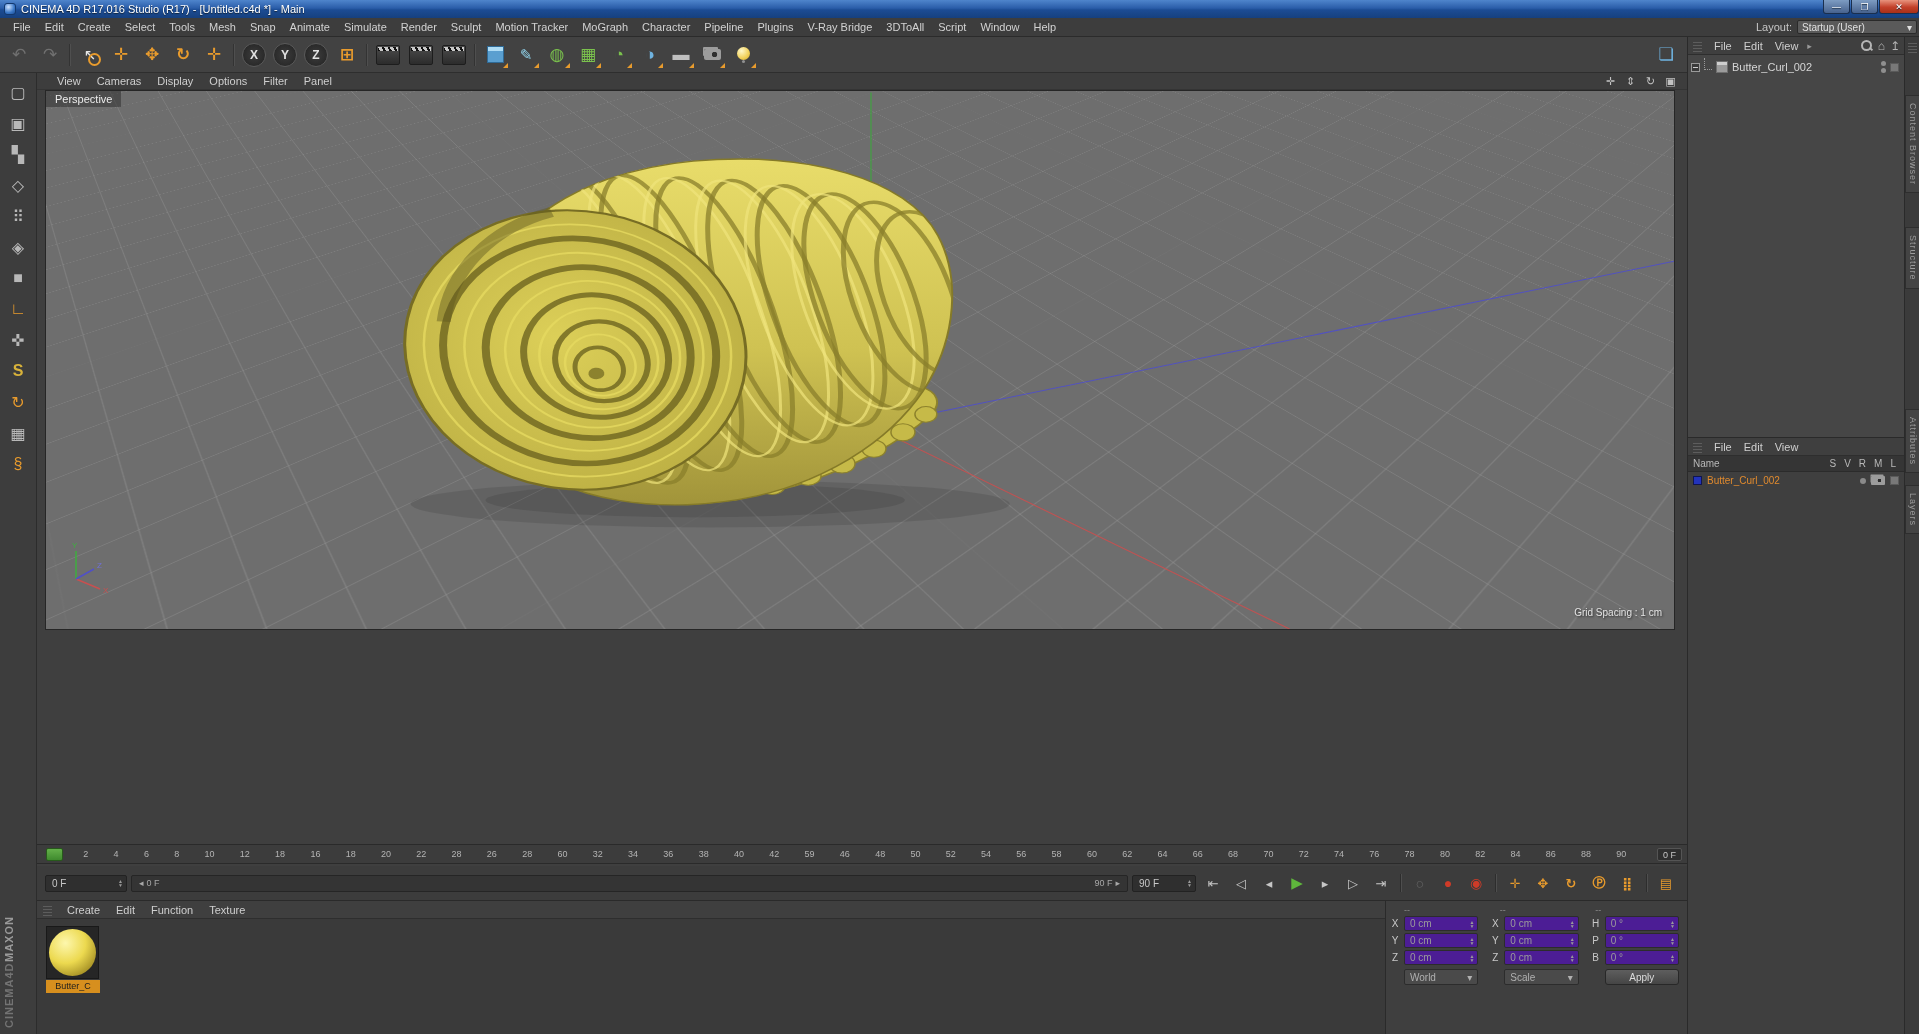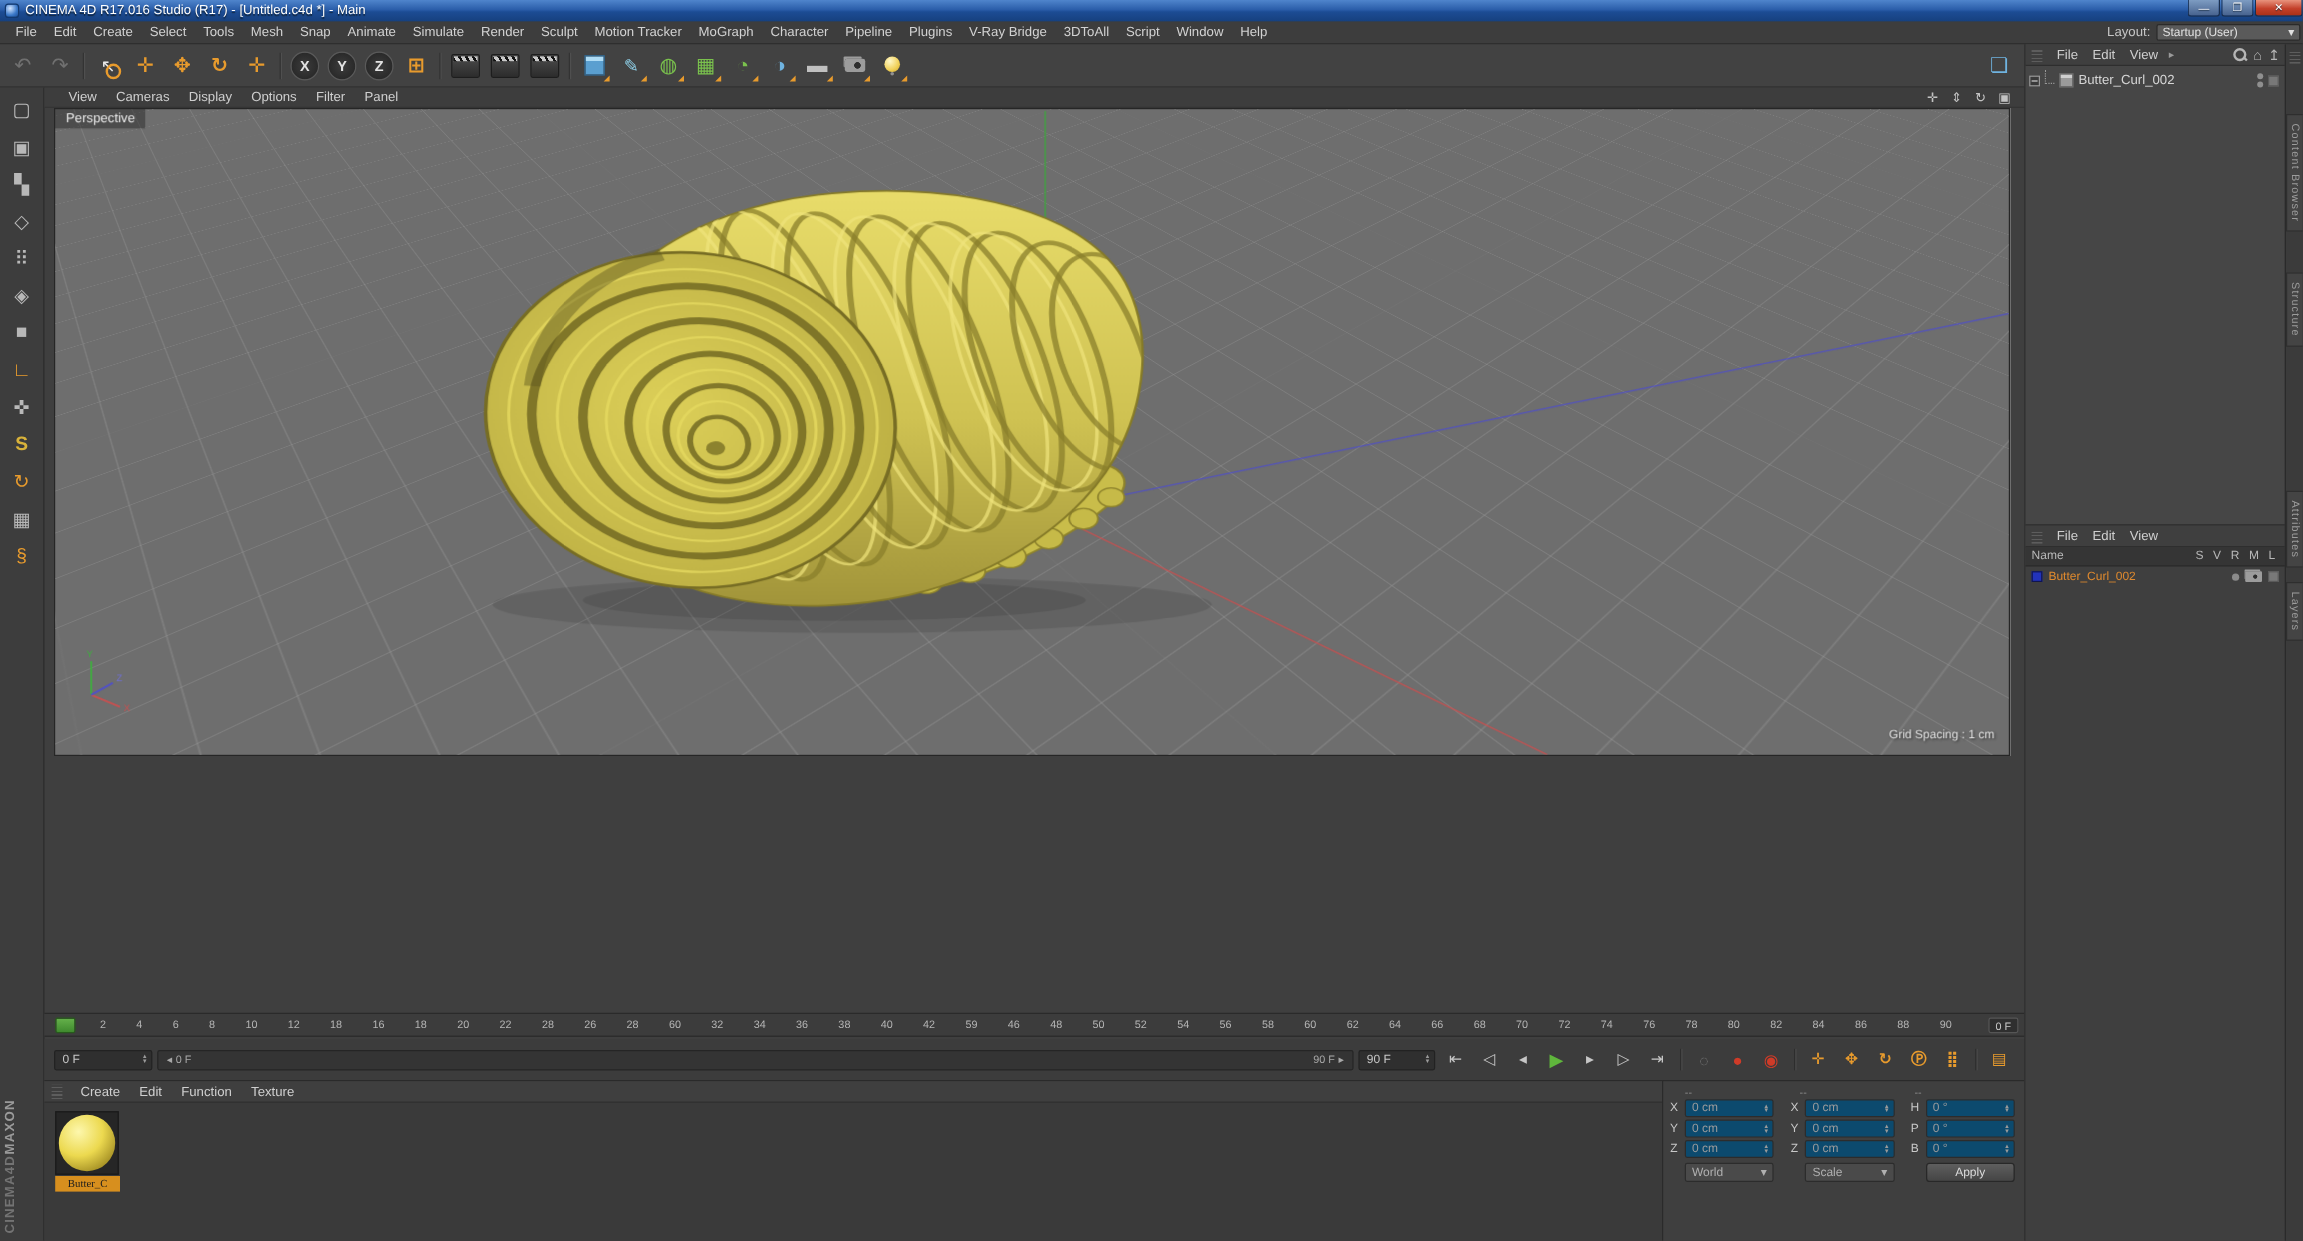--- a/index.html
+++ b/index.html
@@ -88,31 +88,31 @@
   .t-btn.orange{color:#e89b2d;font-size:13px;font-weight:bold;}
   .t-btn.sep{width:9px;}
   .t-btn.sep::before{content:"";position:absolute;left:4px;top:3px;bottom:3px;border-left:1px solid #2d2d2d;border-right:1px solid #4e4e4e;}
 
   
   .bottom{position:absolute;left:0;right:0;top:827px;bottom:0;display:flex;}
   .material-manager{width:1348px;flex:none;background:#3a3a3a;border-top:1px solid #2a2a2a;position:relative;}
   .panel-menubar{height:18px;background:#3f3f3f;border-bottom:1px solid #2e2e2e;display:flex;align-items:center;gap:2px;padding-left:4px;}
   .grip{width:9px;height:12px;background:repeating-linear-gradient(0deg,#5d5d5d 0 1px,transparent 1px 3px);margin:0 5px 0 2px;flex:none;}
   .pm-item{padding:0 8px;color:#cfcfcf;}
-  .material-tile{position:absolute;left:9px;top:25px;width:54px;font-family:Liberation Serif, serif;}
+  .material-tile{position:absolute;left:9px;top:25px;width:54px;}
   .mat-thumb{width:53px;height:53px;background:#262626;border:1px solid #191919;display:flex;align-items:center;justify-content:center;}
   .mat-sphere{width:47px;height:47px;border-radius:50%;background:radial-gradient(circle at 35% 30%,#fdf7ad,#ecd94f 45%,#a08b22 82%,#6f5f14);}
   .mat-label{margin-top:1px;height:13px;background:#d78f1e;color:#1d1d1d;font-size:9px;line-height:13px;text-align:center;white-space:nowrap;overflow:hidden;}
 
   .coords-manager{flex:1;background:#3f3f3f;border-top:1px solid #2a2a2a;border-left:1px solid #2a2a2a;padding:2px 8px 0 4px;display:flex;flex-direction:column;}
   .cm-griprow{height:13px;display:grid;grid-template-columns:repeat(3,1fr);gap:0 12px;color:#8d8d8d;font-size:9px;align-items:center;padding-left:14px;}
   .cm-grid{display:grid;grid-template-columns:repeat(3,1fr);gap:2px 12px;}
   .cm-cell{display:flex;align-items:center;gap:4px;}
   .cm-axis{width:10px;text-align:center;color:#c8c8c8;font-size:10px;flex:none;}
-  .cm-field{flex:1;height:15px;background:#0c4a6e;border:1px solid #2c2c2c;border-radius:2px;display:flex;align-items:center;color:#9b9b9b;font-size:10px;padding:0 2px 0 5px;}
+  .cm-field{flex:1;height:15px;background:#4c1d95;border:1px solid #2c2c2c;border-radius:2px;display:flex;align-items:center;color:#9b9b9b;font-size:10px;padding:0 2px 0 5px;}
   .cm-bottom{display:grid;grid-template-columns:repeat(3,1fr);gap:0 12px;margin-top:4px;}
   .cm-dropdown{height:16px;background:#4a4a4a;border:1px solid #2c2c2c;border-radius:2px;display:flex;align-items:center;justify-content:space-between;color:#b0b0b0;font-size:10px;padding:0 5px;margin-left:14px;}
   .apply-btn{height:16px;background:linear-gradient(#5e5e5e,#454545);border:1px solid #282828;border-radius:3px;display:flex;align-items:center;justify-content:center;color:#dcdcdc;font-size:10px;margin-left:14px;}
 
   
   .right-dock{position:absolute;right:15px;top:37px;width:217px;bottom:0;background:#3f3f3f;border-left:1px solid #2a2a2a;}
   .rd-menubar{height:18px;display:flex;align-items:center;gap:1px;background:#3f3f3f;border-bottom:1px solid #2e2e2e;padding-left:3px;}
   .rd-item{padding:0 6px;color:#cfcfcf;}
   .rd-arrow{color:#9a9a9a;font-size:9px;padding:0 2px;}
   .rd-icons{margin-left:auto;display:flex;align-items:center;gap:5px;padding-right:4px;color:#b5b5b5;font-size:12px;}

